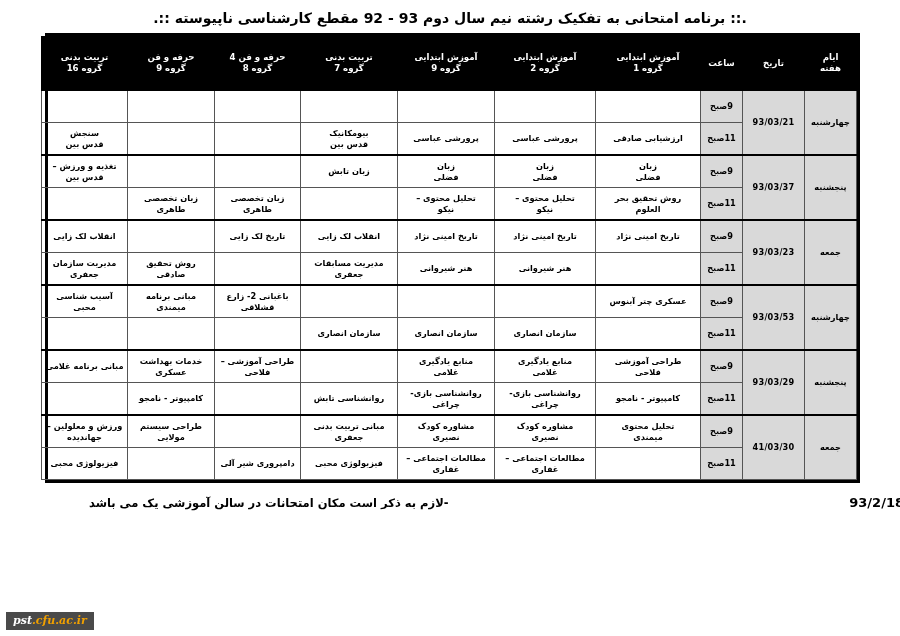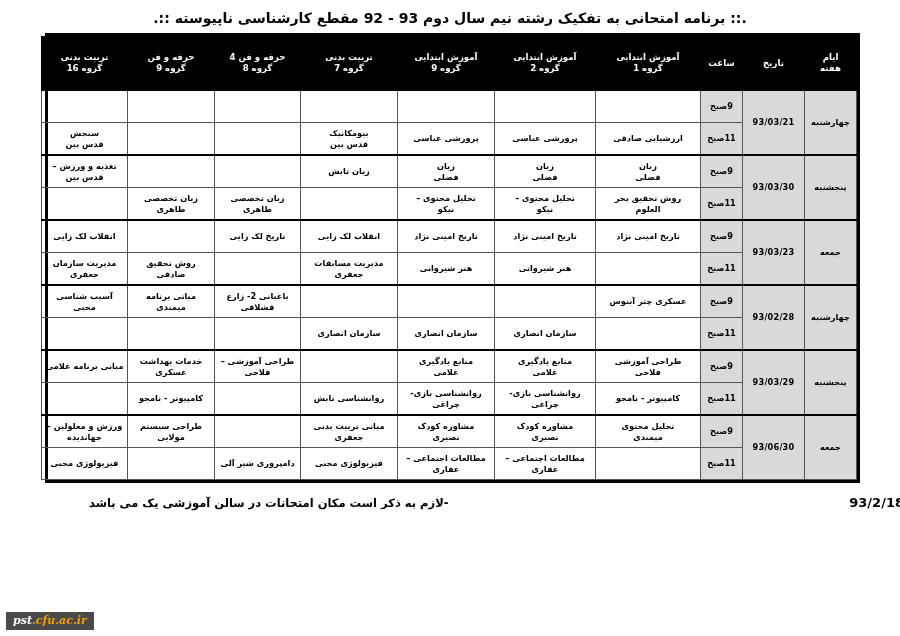--- a/index.html
+++ b/index.html
@@ -225,21 +225,21 @@
             <td class="subject">ارزشیابی صادقی</td>
             <td class="subject">پرورشی عباسی</td>
             <td class="subject">پرورشی عباسی</td>
             <td class="subject">بیومکانیک<br>قدس بین</td>
             <td class="subject"></td>
             <td class="subject"></td>
             <td class="subject">سنجش<br>قدس بین</td>
           </tr>
           <tr class="block-start">
             <td class="c-day" rowspan="2">پنجشنبه</td>
-            <td class="c-date" rowspan="2">93/03/30</td>
+            <td class="c-date" rowspan="2">93/03/37</td>
             <td class="c-hour">9صبح</td>
             <td class="subject">زبان<br>فضلی</td>
             <td class="subject">زبان<br>فضلی</td>
             <td class="subject">زبان<br>فضلی</td>
             <td class="subject">زبان تابش</td>
             <td class="subject"></td>
             <td class="subject"></td>
             <td class="subject">تغذیه و ورزش –<br>قدس بین</td>
           </tr>
           <tr>
@@ -269,21 +269,21 @@
             <td class="subject"></td>
             <td class="subject">هنر شیروانی</td>
             <td class="subject">هنر شیروانی</td>
             <td class="subject">مدیریت مسابقات<br>جعفری</td>
             <td class="subject"></td>
             <td class="subject">روش تحقیق<br>صادقی</td>
             <td class="subject">مدیریت سازمان<br>جعفری</td>
           </tr>
           <tr class="block-start">
             <td class="c-day" rowspan="2">چهارشنبه</td>
-            <td class="c-date" rowspan="2">93/02/28</td>
+            <td class="c-date" rowspan="2">93/03/53</td>
             <td class="c-hour">9صبح</td>
             <td class="subject">عسکری چتر آبنوس</td>
             <td class="subject"></td>
             <td class="subject"></td>
             <td class="subject"></td>
             <td class="subject">باغبانی 2- زارع<br>قشلاقی</td>
             <td class="subject">مبانی برنامه<br>میمندی</td>
             <td class="subject">آسیب شناسی محبی</td>
           </tr>
           <tr>
@@ -313,21 +313,21 @@
             <td class="subject">کامپیوتر - نامجو</td>
             <td class="subject">روانشناسی بازی-<br>چراغی</td>
             <td class="subject">روانشناسی بازی-<br>چراغی</td>
             <td class="subject">روانشناسی تابش</td>
             <td class="subject"></td>
             <td class="subject">کامپیوتر - نامجو</td>
             <td class="subject"></td>
           </tr>
           <tr class="block-start">
             <td class="c-day" rowspan="2">جمعه</td>
-            <td class="c-date" rowspan="2">93/06/30</td>
+            <td class="c-date" rowspan="2">41/03/30</td>
             <td class="c-hour">9صبح</td>
             <td class="subject">تحلیل محتوی<br>میمندی</td>
             <td class="subject">مشاوره کودک<br>نصیری</td>
             <td class="subject">مشاوره کودک<br>نصیری</td>
             <td class="subject">مبانی تربیت بدنی<br>جعفری</td>
             <td class="subject"></td>
             <td class="subject">طراحی سیستم<br>مولایی</td>
             <td class="subject">ورزش و معلولین –<br>جهاندیده</td>
           </tr>
           <tr>

